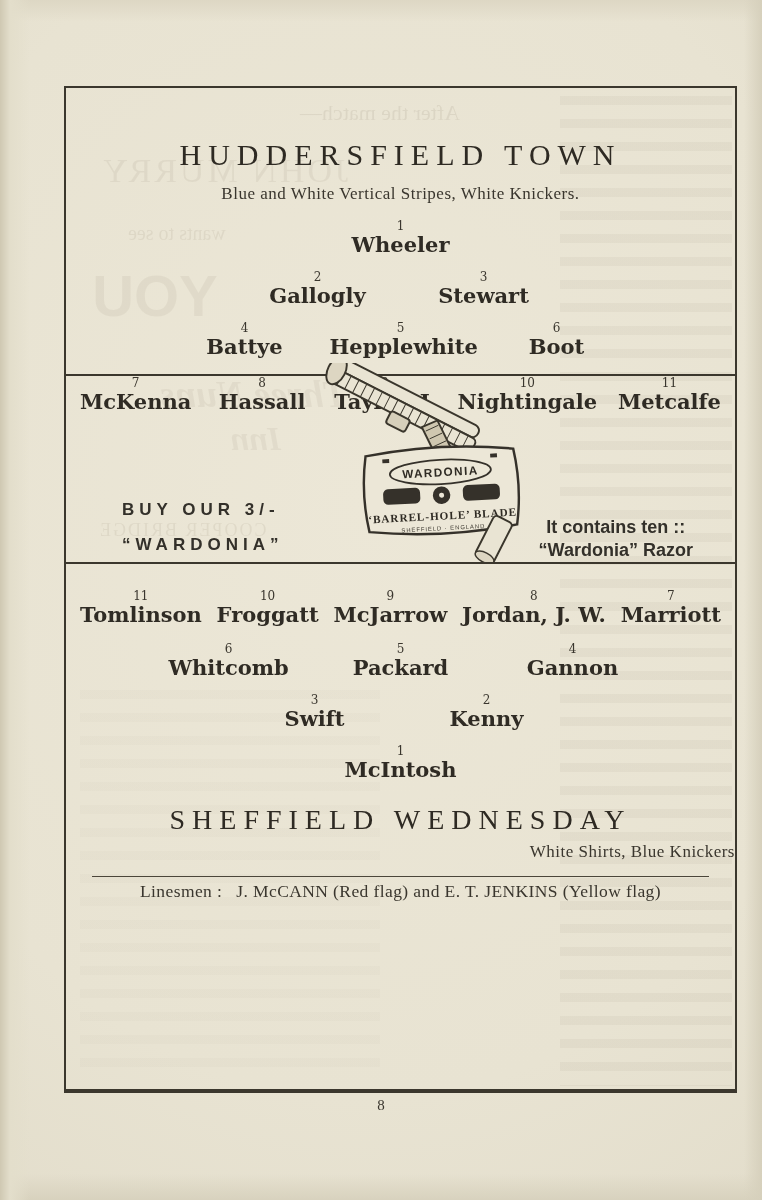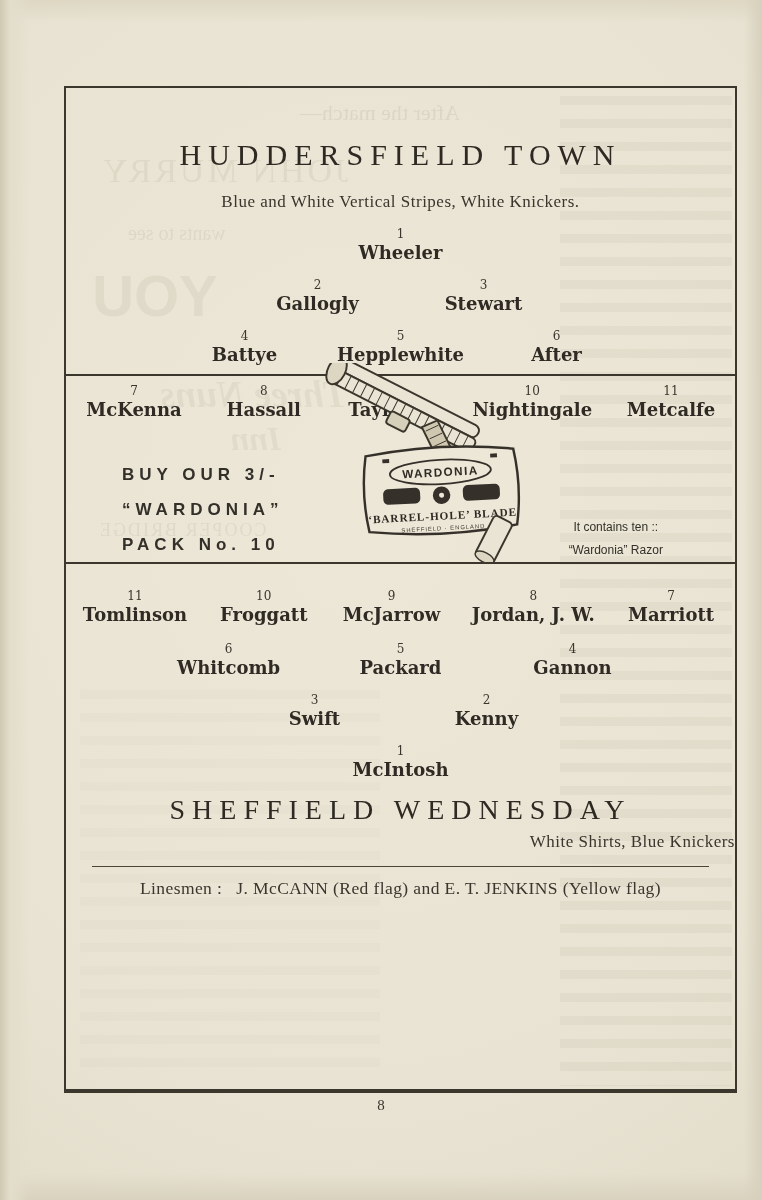--- a/index.html
+++ b/index.html
@@ -28,29 +28,29 @@
   .section-away{position:relative;text-align:center;}
 
   .team-title{font-family:"Liberation Serif",serif;font-size:30px;letter-spacing:7px;
       color:#2e2a23;font-weight:400;}
   .kit-line{font-size:17px;letter-spacing:0.5px;color:#3a362e;}
 
   .prow{display:flex;justify-content:center;}
   .prow-spread{display:flex;justify-content:space-between;padding:0 14px;}
   .pcell{text-align:center;}
   .pnum{font-family:"DejaVu Serif",serif;font-size:12px;color:#3a362e;line-height:13px;}
-  .pname{font-family:"DejaVu Serif",serif;font-weight:700;font-size:18px;
+  .pname{font-family:"DejaVu Serif",serif;font-weight:700;font-size:21px;
       color:#2f2b24;line-height:24px;letter-spacing:0px;}
 
   .ad-left{flex:1;padding-left:56px;text-align:left;}
   .ad-left div{font-family:"Liberation Sans",sans-serif;font-weight:700;font-size:17px;
       letter-spacing:5px;color:#33302a;line-height:35px;white-space:nowrap;}
   .ad-art{width:214px;flex:0 0 214px;margin-top:-6px;}
   .ad-right{flex:1;padding-right:26px;text-align:center;}
-  .ad-right div{font-family:"Liberation Sans",sans-serif;font-weight:400;font-size:12px;
+  .ad-right div{font-family:"Liberation Sans",sans-serif;font-weight:700;font-size:18px;
       color:#33302a;line-height:23px;white-space:nowrap;}
 
   .thin-rule{width:617px;height:0;border-top:1.5px solid #4b463a;margin:14px auto 0 auto;}
   .official-line{font-size:17.5px;color:#3a362e;letter-spacing:0.4px;}
   .official-label{margin-right:14px;}
 
   .page-num{position:absolute;left:0;top:1097px;width:762px;text-align:center;
       font-size:15px;color:#3a362e;}
 </style>
 </head>
@@ -65,21 +65,21 @@
   <div class="ghost" style="left:160px;top:372px;font-size:38px;opacity:0.07;font-style:italic;font-weight:700;">Three Nuns</div>
   <div class="ghost" style="left:230px;top:420px;font-size:34px;opacity:0.07;font-style:italic;font-weight:700;">Inn</div>
   <div class="ghost" style="left:98px;top:520px;font-size:18px;opacity:0.09;letter-spacing:2px;">COOPER BRIDGE</div>
   <div class="ghost-col" style="left:560px;top:96px;width:172px;height:990px;opacity:0.55;"></div>
   <div class="ghost-col" style="left:80px;top:690px;width:300px;height:390px;opacity:0.25;"></div>
 
   <div class="frame">
 
     <div class="section-home">
       <div class="team-title" style="padding-top:50px;">HUDDERSFIELD TOWN</div>
-      <div class="kit-line" style="margin-top:20px;">Blue and White Vertical Stripes, White Knickers.</div>
+      <div class="kit-line" style="margin-top:12px;">Blue and White Vertical Stripes, White Knickers.</div>
 
       <div class="prow" style="margin-top:16px;">
         <div class="pcell">
           <div class="pnum">1</div>
           <div class="pname">Wheeler</div>
         </div>
       </div>
 
       <div class="prow" style="margin-top:14px;gap:16px;">
         <div class="pcell" style="width:150px;">
@@ -96,21 +96,21 @@
         <div class="pcell" style="width:142px;">
           <div class="pnum">4</div>
           <div class="pname">Battye</div>
         </div>
         <div class="pcell" style="width:142px;">
           <div class="pnum">5</div>
           <div class="pname">Hepplewhite</div>
         </div>
         <div class="pcell" style="width:142px;">
           <div class="pnum">6</div>
-          <div class="pname">After</div>
+          <div class="pname">Boot</div>
         </div>
       </div>
 
       <div class="prow-spread" style="margin-top:18px;">
         <div class="pcell" style="min-width:108px;">
           <div class="pnum">7</div>
           <div class="pname">McKenna</div>
         </div>
         <div class="pcell" style="min-width:100px;">
           <div class="pnum">8</div>
@@ -128,21 +128,20 @@
           <div class="pnum">11</div>
           <div class="pname">Metcalfe</div>
         </div>
       </div>
     </div>
 
     <div class="section-ad">
       <div class="ad-left">
         <div>BUY OUR 3/-</div>
         <div>“WARDONIA”</div>
-        <div>PACK No. 10</div>
       </div>
 
       <svg class="ad-art" viewBox="0 0 220 205">
 
         <g transform="rotate(27 100 50)" stroke="#3a362c" fill="#e9e4d3">
           <rect x="18" y="30" width="158" height="13" rx="6" stroke-width="2"></rect>
           <rect x="14" y="43" width="164" height="15" rx="5" stroke-width="2"></rect>
           <path stroke-width="1" d="M24 43v15M33 43v15M42 43v15M51 43v15M60 43v15M69 43v15M78 43v15M87 43v15M96 43v15M105 43v15M114 43v15M123 43v15M132 43v15M141 43v15M150 43v15M159 43v15M168 43v15"></path>
           <ellipse cx="17" cy="45" rx="9" ry="15" stroke-width="2" fill="#ddd6c2"></ellipse>
           <rect x="86" y="56" width="22" height="14" rx="3" stroke-width="2" fill="#d6cfba"></rect>
@@ -229,25 +228,25 @@
         </div>
       </div>
 
       <div class="prow" style="margin-top:14px;">
         <div class="pcell">
           <div class="pnum">1</div>
           <div class="pname">McIntosh</div>
         </div>
       </div>
 
-      <div class="team-title" style="margin-top:12px;font-size:28px;">SHEFFIELD WEDNESDAY</div>
+      <div class="team-title" style="margin-top:22px;font-size:28px;">SHEFFIELD WEDNESDAY</div>
       <div class="kit-line" style="margin-top:6px;text-align:right;">White Shirts, Blue Knickers</div>
 
       <div class="thin-rule"></div>
 
-      <div class="official-line" style="margin-top:11px;">
+      <div class="official-line" style="margin-top:4px;">
         <span class="official-label">Linesmen :</span><span>J. McCANN (Red flag) and E. T. JENKINS (Yellow flag)</span>
       </div>
     </div>
   </div>
 
   <div class="page-num">8</div>
 </div>
 
 </body></html>

